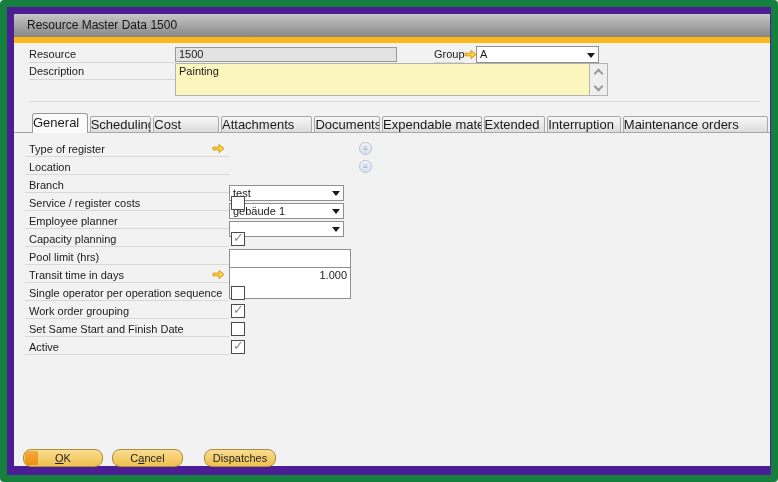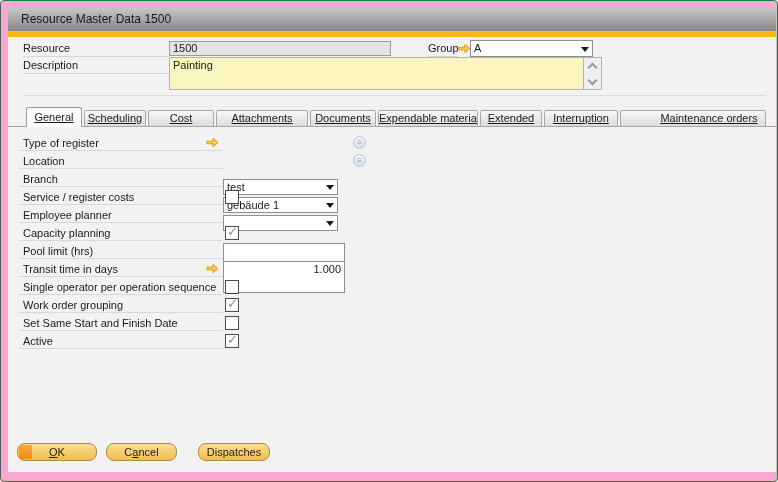--- a/index.html
+++ b/index.html
@@ -1,20 +1,20 @@
 <!DOCTYPE html>
 <html><head>
 <meta charset="utf-8">
 <style>
   * { box-sizing: border-box; }
   html,body { margin:0; padding:0; background:#fff; }
   body { width:778px; height:482px; font-family:"Liberation Sans", sans-serif; }
 
-  .window { position:relative; width:778px; height:482px; background:#f9a8d4;
-            border:1px solid #15803d; border-radius:4px; overflow:hidden; }
+  .window { position:relative; width:778px; height:482px; background:#4c1d95;
+            border:7px solid #15803d; border-radius:4px; overflow:hidden; }
 
   .titlebar { position:absolute; left:7px; top:7px; right:1px; height:23px;
               background:linear-gradient(#c6c6c6, #878787);
               color:#161616; font-size:12px; line-height:23px; padding-left:13px; }
   .accent { position:absolute; left:7px; top:30px; right:1px; height:6px; background:#FBB817; }
 
   .content { position:absolute; left:7px; top:36px; right:1px; bottom:9px;
              background:#f2f2f2; font-size:11px; color:#1a1a1a; }
 
   
@@ -41,21 +41,21 @@
           border-left:2px solid #9a9a9a; border-bottom:2px solid #9a9a9a; }
   .chev.up { top:6px; transform:rotate(135deg); }
   .chev.down { top:19px; transform:rotate(-45deg); }
 
   .hr1 { position:absolute; left:15px; right:10px; top:58px; height:1px; background:#dcdcdc; }
 
   
   .tabstrip { position:absolute; left:0; right:0; top:70px; height:20px;
               display:flex; align-items:flex-end; padding-left:18px; }
   .tabline { position:absolute; left:0; right:0; top:89px; height:1px; background:#a3a3a3; z-index:1; }
-  .tab { margin-right:2px; text-align:center; font-size:11px; overflow:hidden; white-space:nowrap;text-decoration:underline; }
+  .tab { margin-right:2px; font-size:13px; overflow:hidden; white-space:nowrap; }
   .tab.inactive { height:17px; line-height:15px; background:linear-gradient(#f7f7f7,#dcdcdc);
                   border:1px solid #a8a8a8; border-radius:2px 2px 0 0; z-index:2; }
   .tab.active { height:20px; line-height:18px; background:#fbfbfb; border:1px solid #9a9a9a;
                 border-bottom:none; border-radius:3px 3px 0 0; position:relative; z-index:3; }
 
   
   .form { position:absolute; left:0; right:0; top:97px; }
   .row { position:relative; height:18px; }
   .flabel { position:absolute; left:15px; top:3px; white-space:nowrap; }
   .lline { position:absolute; left:11px; width:204px; bottom:1px; height:1px; background:#d8d8d8; }
@@ -121,21 +121,21 @@
 
     <div class="tabstrip" id="tabstrip">
         <div class="tab active" style="width: 56px;">General</div>
         <div class="tab inactive" style="width: 62px;">Scheduling</div>
         <div class="tab inactive" style="width: 66px;">Cost</div>
         <div class="tab inactive" style="width: 92px;">Attachments</div>
         <div class="tab inactive" style="width: 66px;">Documents</div>
         <div class="tab inactive" style="width: 100px;">Expendable material</div>
         <div class="tab inactive" style="width: 62px;">Extended</div>
         <div class="tab inactive" style="width: 74px;">Interruption</div>
-        <div class="tab inactive" style="width: 146px; padding-left: 32px;">Maintenance orders</div>
+        <div class="tab inactive" style="width: 146px;">Maintenance orders</div>
       </div>
     <div class="tabline"></div>
 
     <div class="form" id="form-rows">
         <div class="row">
           <div class="lline"></div>
           <span class="flabel">Type of register</span>
           <span class="linkarrow"><svg width="13" height="11" viewBox="0 0 13 11">
               <path d="M1 4.2 H7 V1.4 L12 5.5 7 9.6 V6.8 H1 Z" fill="#FFCE4F" stroke="#D89B00" stroke-width="1" stroke-linejoin="round"></path>
             </svg></span>

